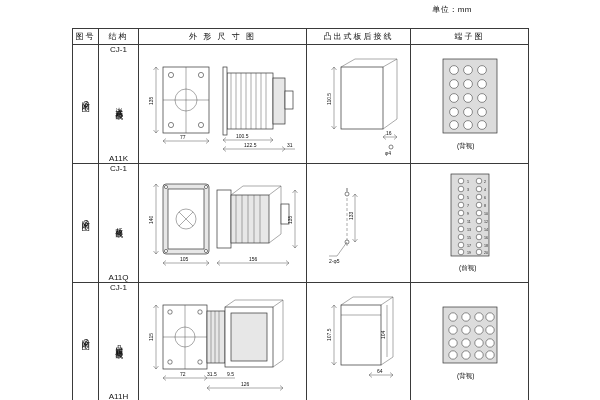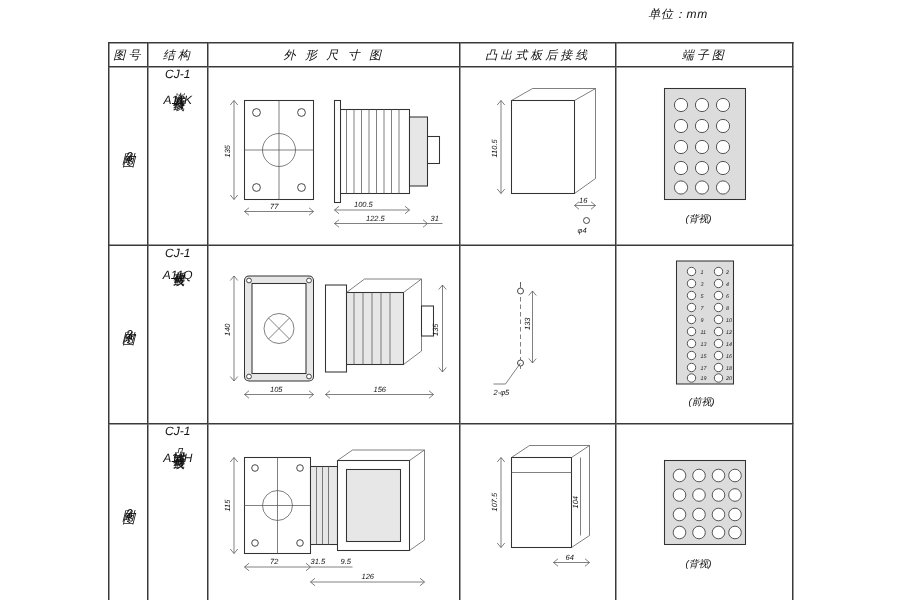--- a/index.html
+++ b/index.html
@@ -3,21 +3,21 @@
 <meta charset="utf-8">
 <style>
   html,body{margin:0;padding:0;}
   body{
     width:600px;height:400px;
     background:#ffffff;
     font-family:"Liberation Sans","DejaVu Sans",sans-serif;
     color:#111;
     overflow:hidden;
   }
-  .page{position:relative;width:500px;height:400px;font-style:italic;}
+  .page{position:relative;width:500px;height:400px;}
 
   .unit{
     position:absolute;right:28px;top:4px;
     font-size:8px;color:#111;letter-spacing:.5px;
   }
 
   table.main{
     position:absolute;left:72px;top:28px;
     width:456px;
     border-collapse:collapse;
@@ -45,21 +45,21 @@
   .vtext{
     writing-mode:vertical-rl;
     text-orientation:upright;
     letter-spacing:2px;
     font-size:8.5px;
     line-height:1.1;
     margin:0 auto;
     display:inline-block;
   }
   .struct{
-    display:flex;flex-direction:column;align-items:center;justify-content:flex-start;
+    display:flex;flex-direction:column;align-items:center;justify-content:space-between;
     height:100%;gap:1px;font-size:7.5px;line-height:1.15;
   }
   .struct .code{font-size:8px;}
   .struct .mid{
     writing-mode:vertical-rl;
     text-orientation:upright;
     letter-spacing:1px;
     font-size:7.5px;
   }
 

